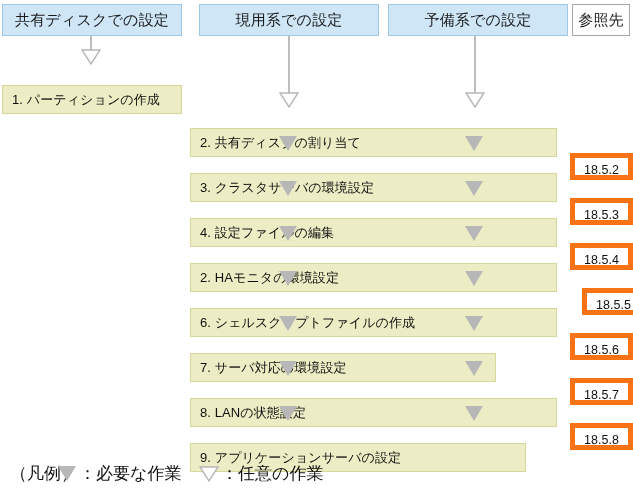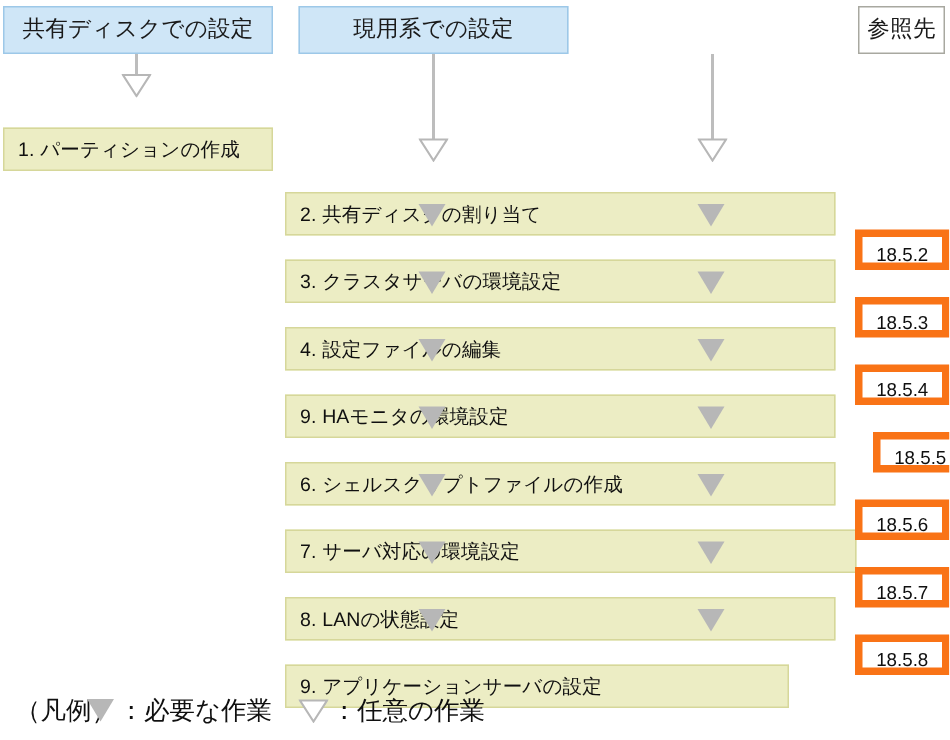--- a/index.html
+++ b/index.html
@@ -122,20 +122,23 @@
 <div id="canvas">
 
   <div class="col-header" style="left:2px; top:4px; width:180px;">
     <span>共有ディスクでの設定</span>
   </div>
 
   <div class="col-header" style="left:199px; top:4px; width:180px;">
     <span>現用系での設定</span>
   </div>
 
+  <div class="col-header" style="left:388px; top:4px; width:180px;">
+    <span>予備系での設定</span>
+  </div>
 
   <div class="col-header plain" style="left:572px; top:4px; width:58px;">
     <span>参照先</span>
   </div>
 
   <div class="stem" style="left:90px; top:36px; height:14px;"></div>
   <div class="tri-hollow" style="left:81px; top:49px;">
     <svg width="20" height="16" viewBox="0 0 20 16">
       <polygon points="1,1 19,1 10,15" fill="#ffffff" stroke="#b7b7b7" stroke-width="1.4"></polygon>
     </svg>
@@ -165,28 +168,28 @@
 
   <div class="step-box" style="left:190px; top:152px; width:367px;">
     <span>3. クラスタサーバの環境設定</span>
   </div>
 
   <div class="step-box" style="left:190px; top:197px; width:367px;">
     <span>4. 設定ファイルの編集</span>
   </div>
 
   <div class="step-box" style="left:190px; top:242px; width:367px;">
-    <span>9. HAモニタの環境設定</span>
+    <span>2. HAモニタの環境設定</span>
   </div>
 
   <div class="step-box" style="left:190px; top:287px; width:367px;">
     <span>6. シェルスクリプトファイルの作成</span>
   </div>
 
-  <div class="step-box" style="left:190px; top:332px; width:381px;">
+  <div class="step-box" style="left:190px; top:332px; width:306px;">
     <span>7. サーバ対応の環境設定</span>
   </div>
 
   <div class="step-box" style="left:190px; top:377px; width:367px;">
     <span>8. LANの状態設定</span>
   </div>
 
   <div class="step-box" style="left:190px; top:422px; width:336px;">
     <span>9. アプリケーションサーバの設定</span>
   </div>

